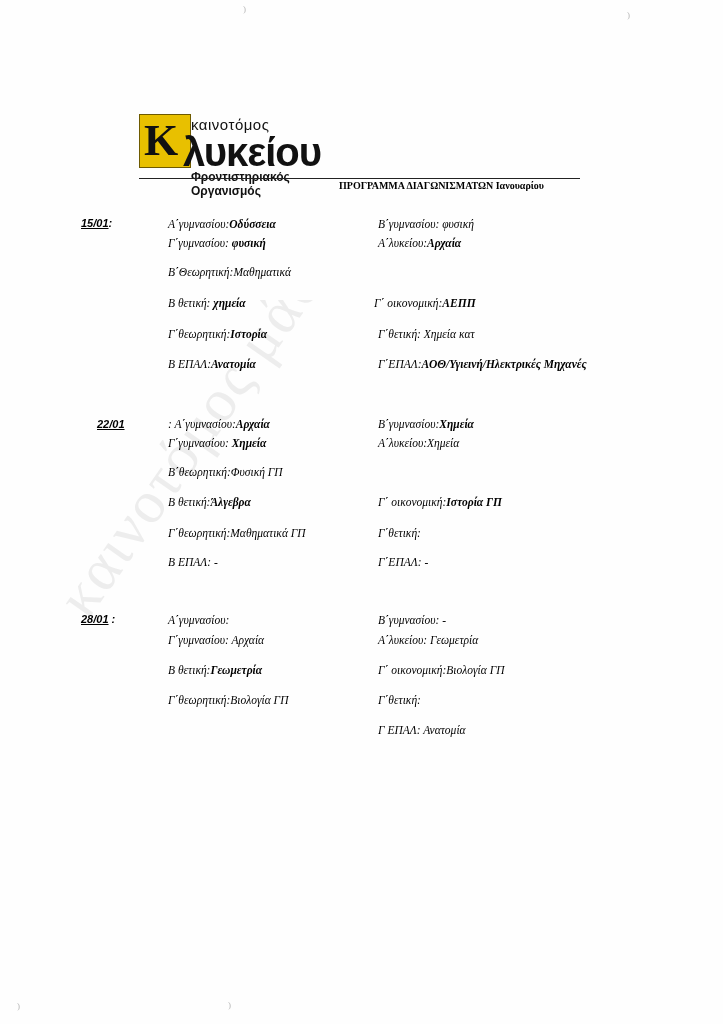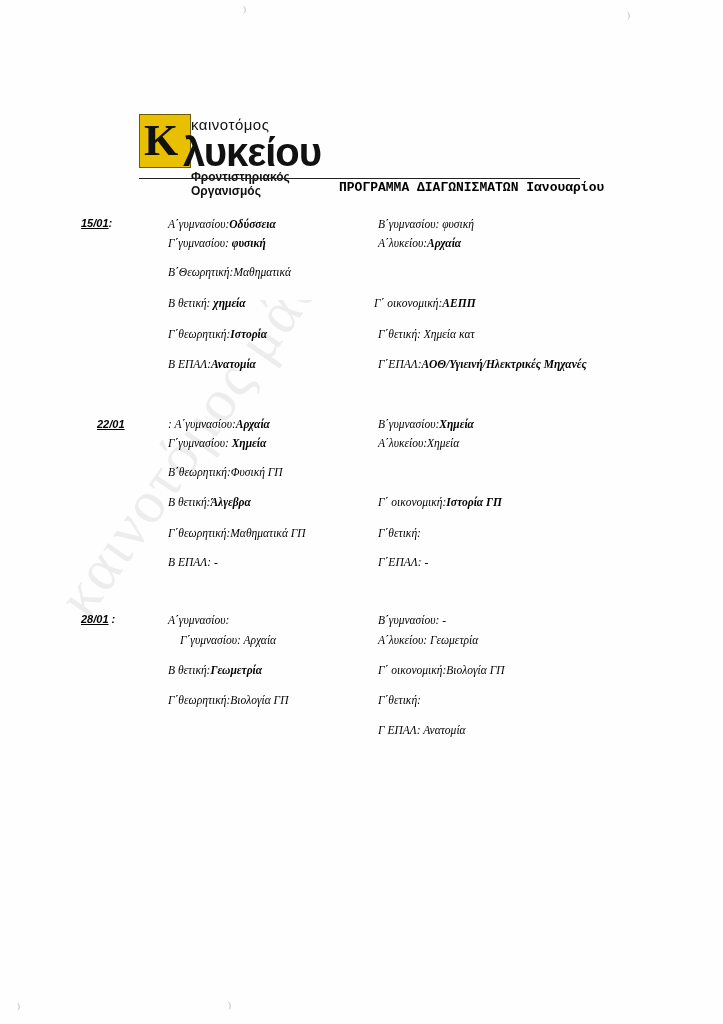--- a/index.html
+++ b/index.html
@@ -121,22 +121,22 @@
     top: 178px;
     width: 441px;
     height: 0;
     border-top: 1.5px solid #222222;
   }
 
   .doc-title {
     position: absolute;
     left: 339px;
     top: 180px;
-    font-family: Liberation Mono, monospace;
-    font-size: 13px;
+    font-family: Liberation Serif, serif;
+    font-size: 10px;
     font-weight: bold;
     color: #000000;
     white-space: nowrap;
   }
 
   
   .date-label {
     position: absolute;
     font-family: "Liberation Sans", sans-serif;
     font-size: 11px;
@@ -210,21 +210,21 @@
       <div class="entry" style="left: 168px; top: 466px;"><span>Β΄θεωρητική:</span><span>Φυσική ΓΠ</span></div>
       <div class="entry" style="left: 168px; top: 496px;"><span>Β θετική:</span><b>Άλγεβρα</b></div>
       <div class="entry" style="left: 378px; top: 496px;"><span>Γ΄ οικονομική:</span><b>Ιστορία ΓΠ</b></div>
       <div class="entry" style="left: 168px; top: 527px;"><span>Γ΄θεωρητική:</span><span>Μαθηματικά ΓΠ</span></div>
       <div class="entry" style="left: 378px; top: 527px;"><span>Γ΄θετική:</span></div>
       <div class="entry" style="left: 168px; top: 556px;"><span>Β ΕΠΑΛ:</span><span>             -</span></div>
       <div class="entry" style="left: 378px; top: 556px;"><span>Γ΄ΕΠΑΛ:</span><span>        -</span></div>
       <div class="date-label" style="left: 81px; top: 613px;"><span class="u">28/01</span><span>  :</span></div>
       <div class="entry" style="left: 168px; top: 614px;"><span>Α΄γυμνασίου:</span></div>
       <div class="entry" style="left: 378px; top: 614px;"><span>Β΄γυμνασίου:</span><span>    -</span></div>
-      <div class="entry" style="left: 180px; top: 634px;"><span>Γ΄γυμνασίου: </span><span>Αρχαία</span></div>
+      <div class="entry" style="left: 168px; top: 634px;"><span>Γ΄γυμνασίου: </span><span>Αρχαία</span></div>
       <div class="entry" style="left: 378px; top: 634px;"><span>Α΄λυκείου: </span><span>Γεωμετρία</span></div>
       <div class="entry" style="left: 168px; top: 664px;"><span>Β θετική:</span><b>Γεωμετρία</b></div>
       <div class="entry" style="left: 378px; top: 664px;"><span>Γ΄ οικονομική:</span><span>Βιολογία  ΓΠ</span></div>
       <div class="entry" style="left: 168px; top: 694px;"><span>Γ΄θεωρητική:</span><span>Βιολογία ΓΠ</span></div>
       <div class="entry" style="left: 378px; top: 694px;"><span>Γ΄θετική:</span></div>
       <div class="entry" style="left: 378px; top: 724px;"><span>Γ ΕΠΑΛ: </span><span>Ανατομία</span></div>
     </div>
 
 </div>
 

